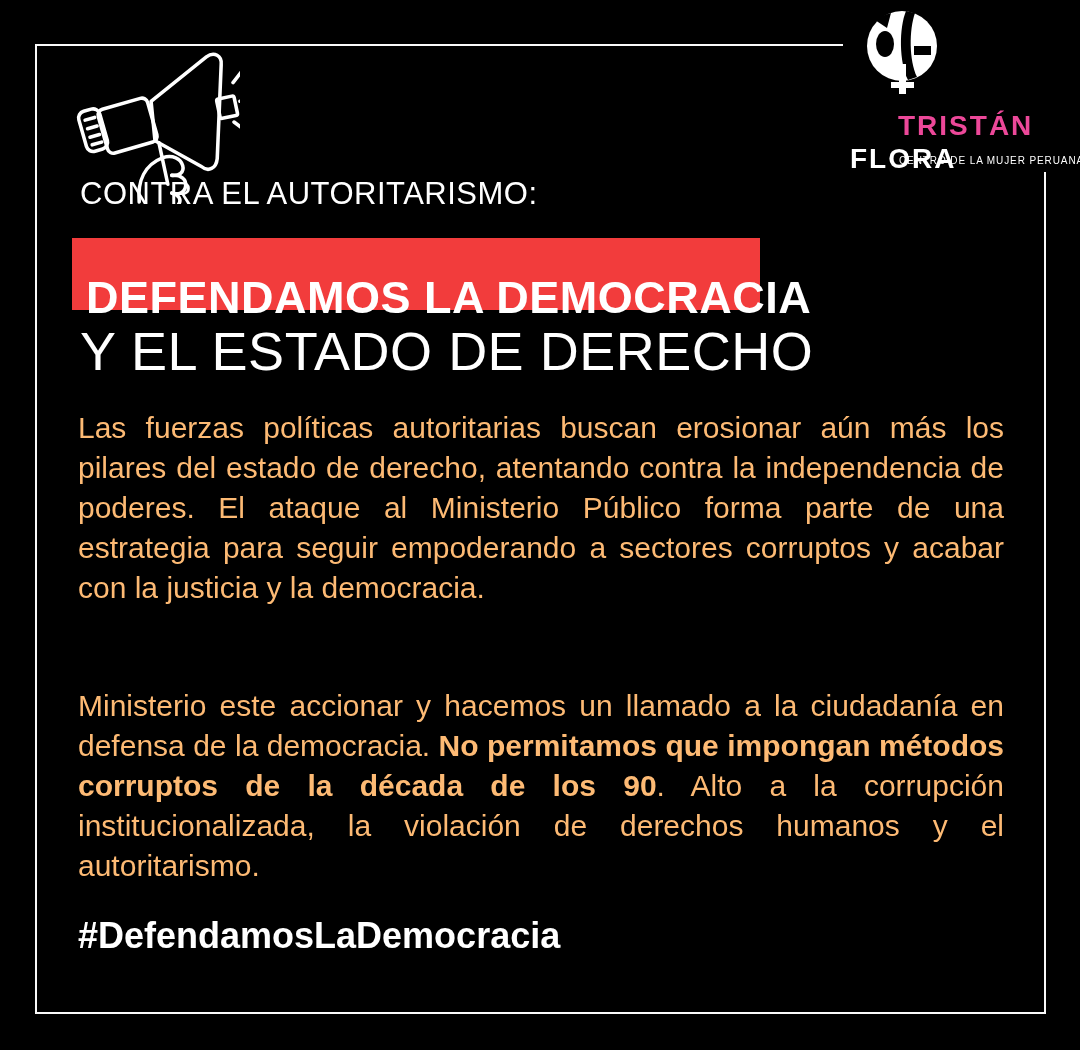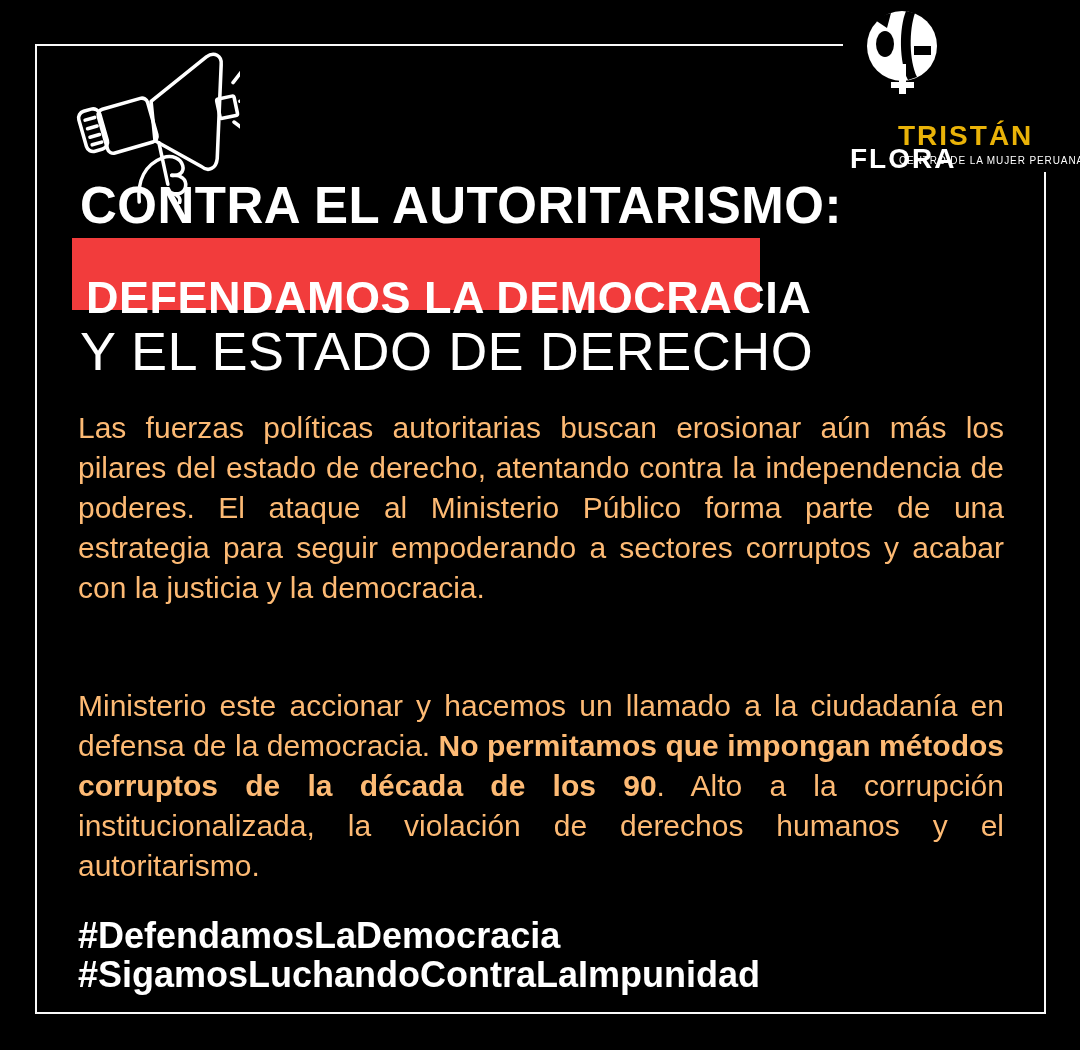--- a/index.html
+++ b/index.html
@@ -40,40 +40,40 @@
     position: absolute;
     left: 7px; top: 96px;
     font-size: 28px;
     font-weight: 700;
     letter-spacing: 2px;
     color: #fff;
     margin-top: 47px;
   }
   .logo-tristan {
     position: absolute;
-    left: 55px; top: 120px;
+    left: 55px; top: 110px;
     font-size: 28px;
     font-weight: 700;
     letter-spacing: 2px;
-    color: #eab308;
+    color: #ec4899;
   }
   .logo-tagline {
     position: absolute;
     left: 56px; top: 155px;
     font-size: 10px;
     font-weight: 400;
     letter-spacing: 0.9px;
     color: #fff;
     white-space: nowrap;
   }
   .title-1 {
     position: absolute;
     left: 80px; top: 176px;
-    font-size: 51px;
-    font-weight: 700;
+    font-size: 31px;
+    font-weight: 400;
     letter-spacing: 0.5px;
     white-space: nowrap;
     z-index: 2;
   }
   .title-2 {
     position: absolute;
     left: 72px; top: 238px;
     width: 688px; height: 72px;
     background: #f23c3c;
     display: flex;
@@ -177,14 +177,13 @@
 <div class="title-2">
   <span>DEFENDAMOS LA DEMOCRACIA</span>
 </div>
 <div class="title-3">Y EL ESTADO DE DERECHO</div>
 
 <p class="para para-1">Las fuerzas políticas autoritarias buscan erosionar aún más los pilares del estado de derecho, atentando contra la independencia de poderes. El ataque al Ministerio Público forma parte de una estrategia para seguir empoderando a sectores corruptos y acabar con la justicia y la democracia.</p>
 <p class="para para-2"><span>Ministerio este accionar y hacemos un llamado a la ciudadanía en defensa de la democracia. </span><b>No permitamos que impongan métodos corruptos de la década de los 90</b><span>. Alto a la corrupción institucionalizada, la violación de derechos humanos y el autoritarismo.</span></p>
 
 <div class="hashtags">
   <div>#DefendamosLaDemocracia</div>
-  <div>#SigamosLuchandoContraLaImpunidad</div>
 </div>
 
 </body></html>

